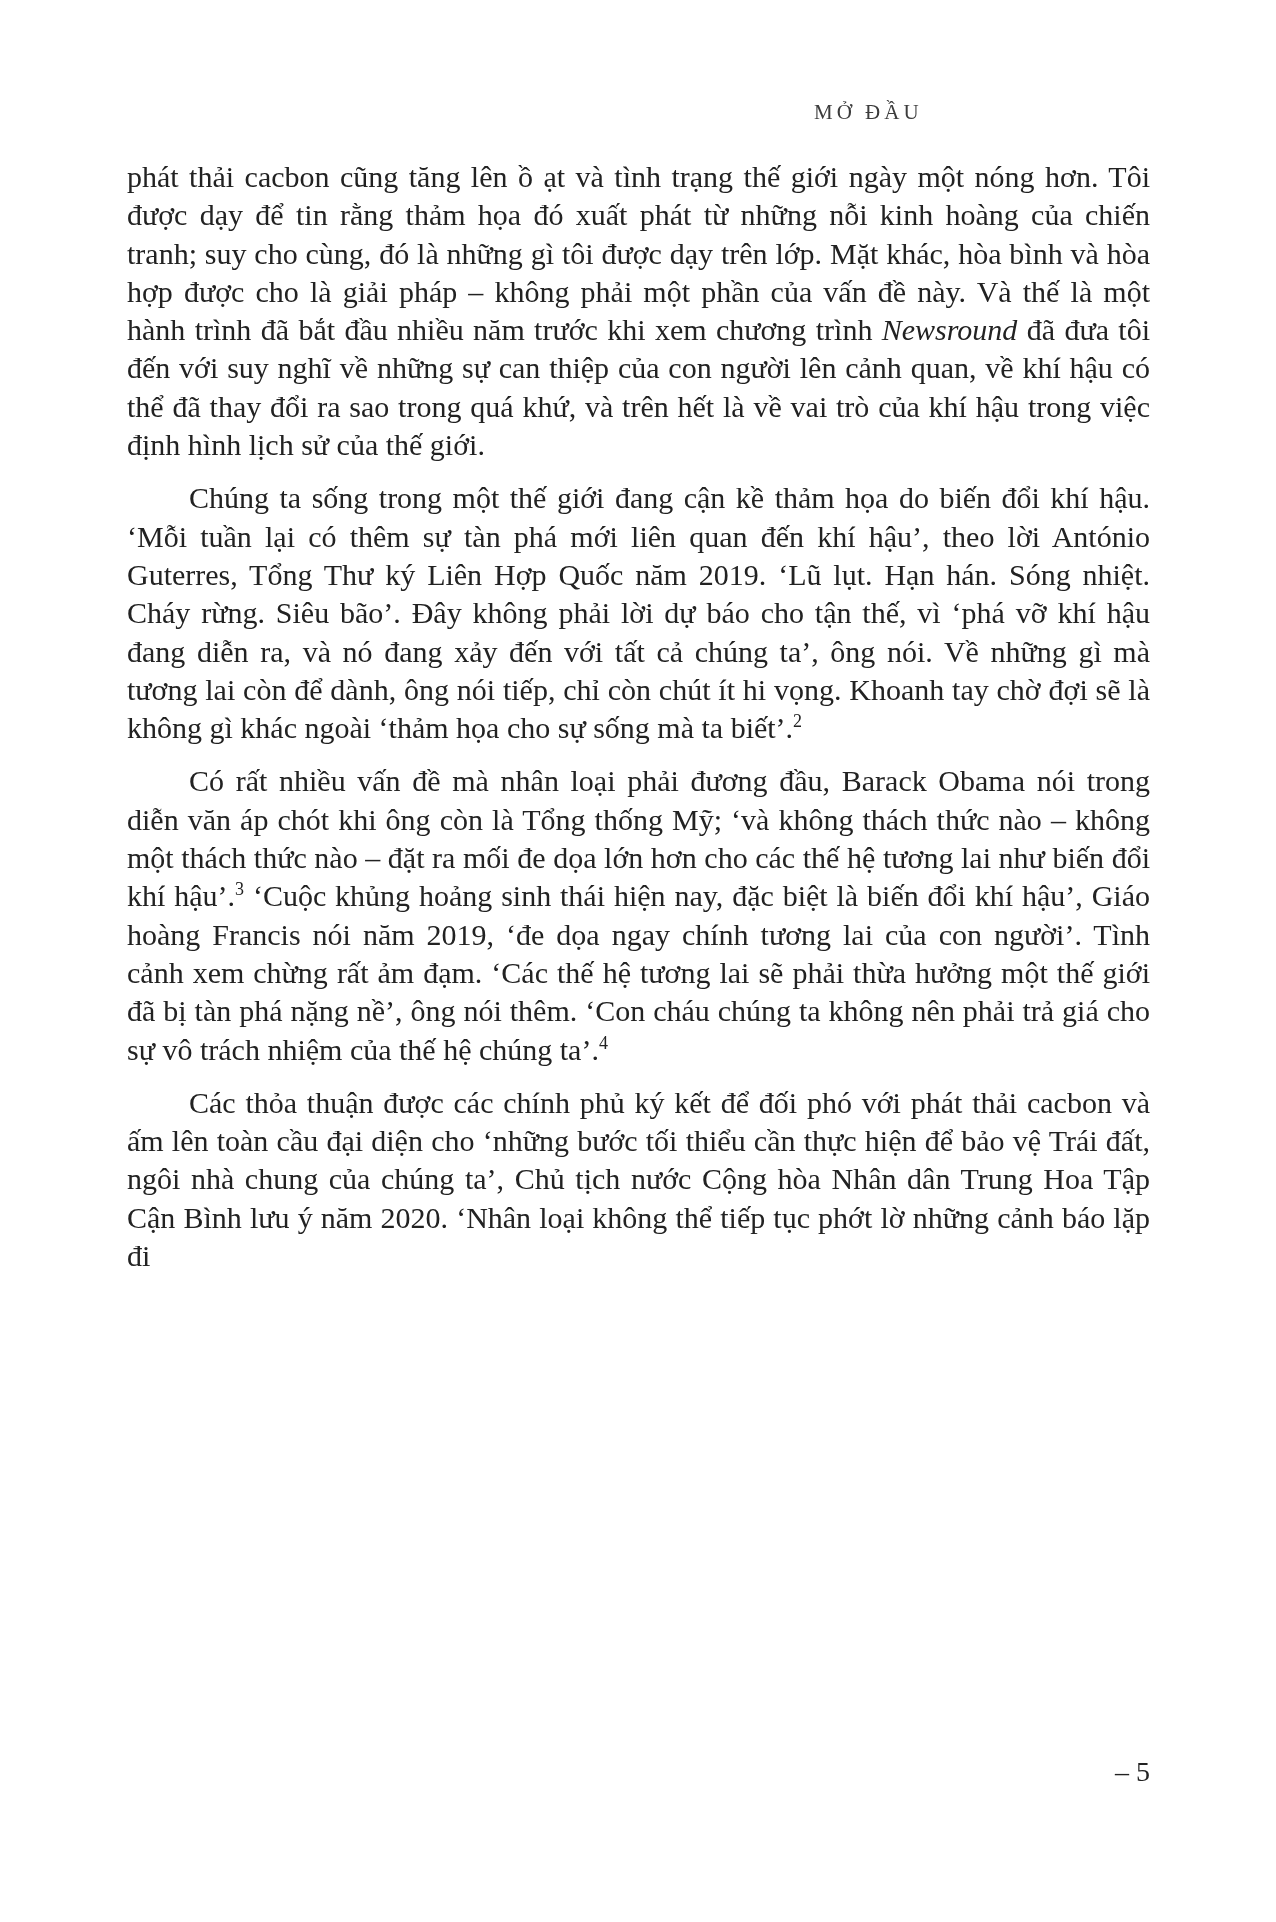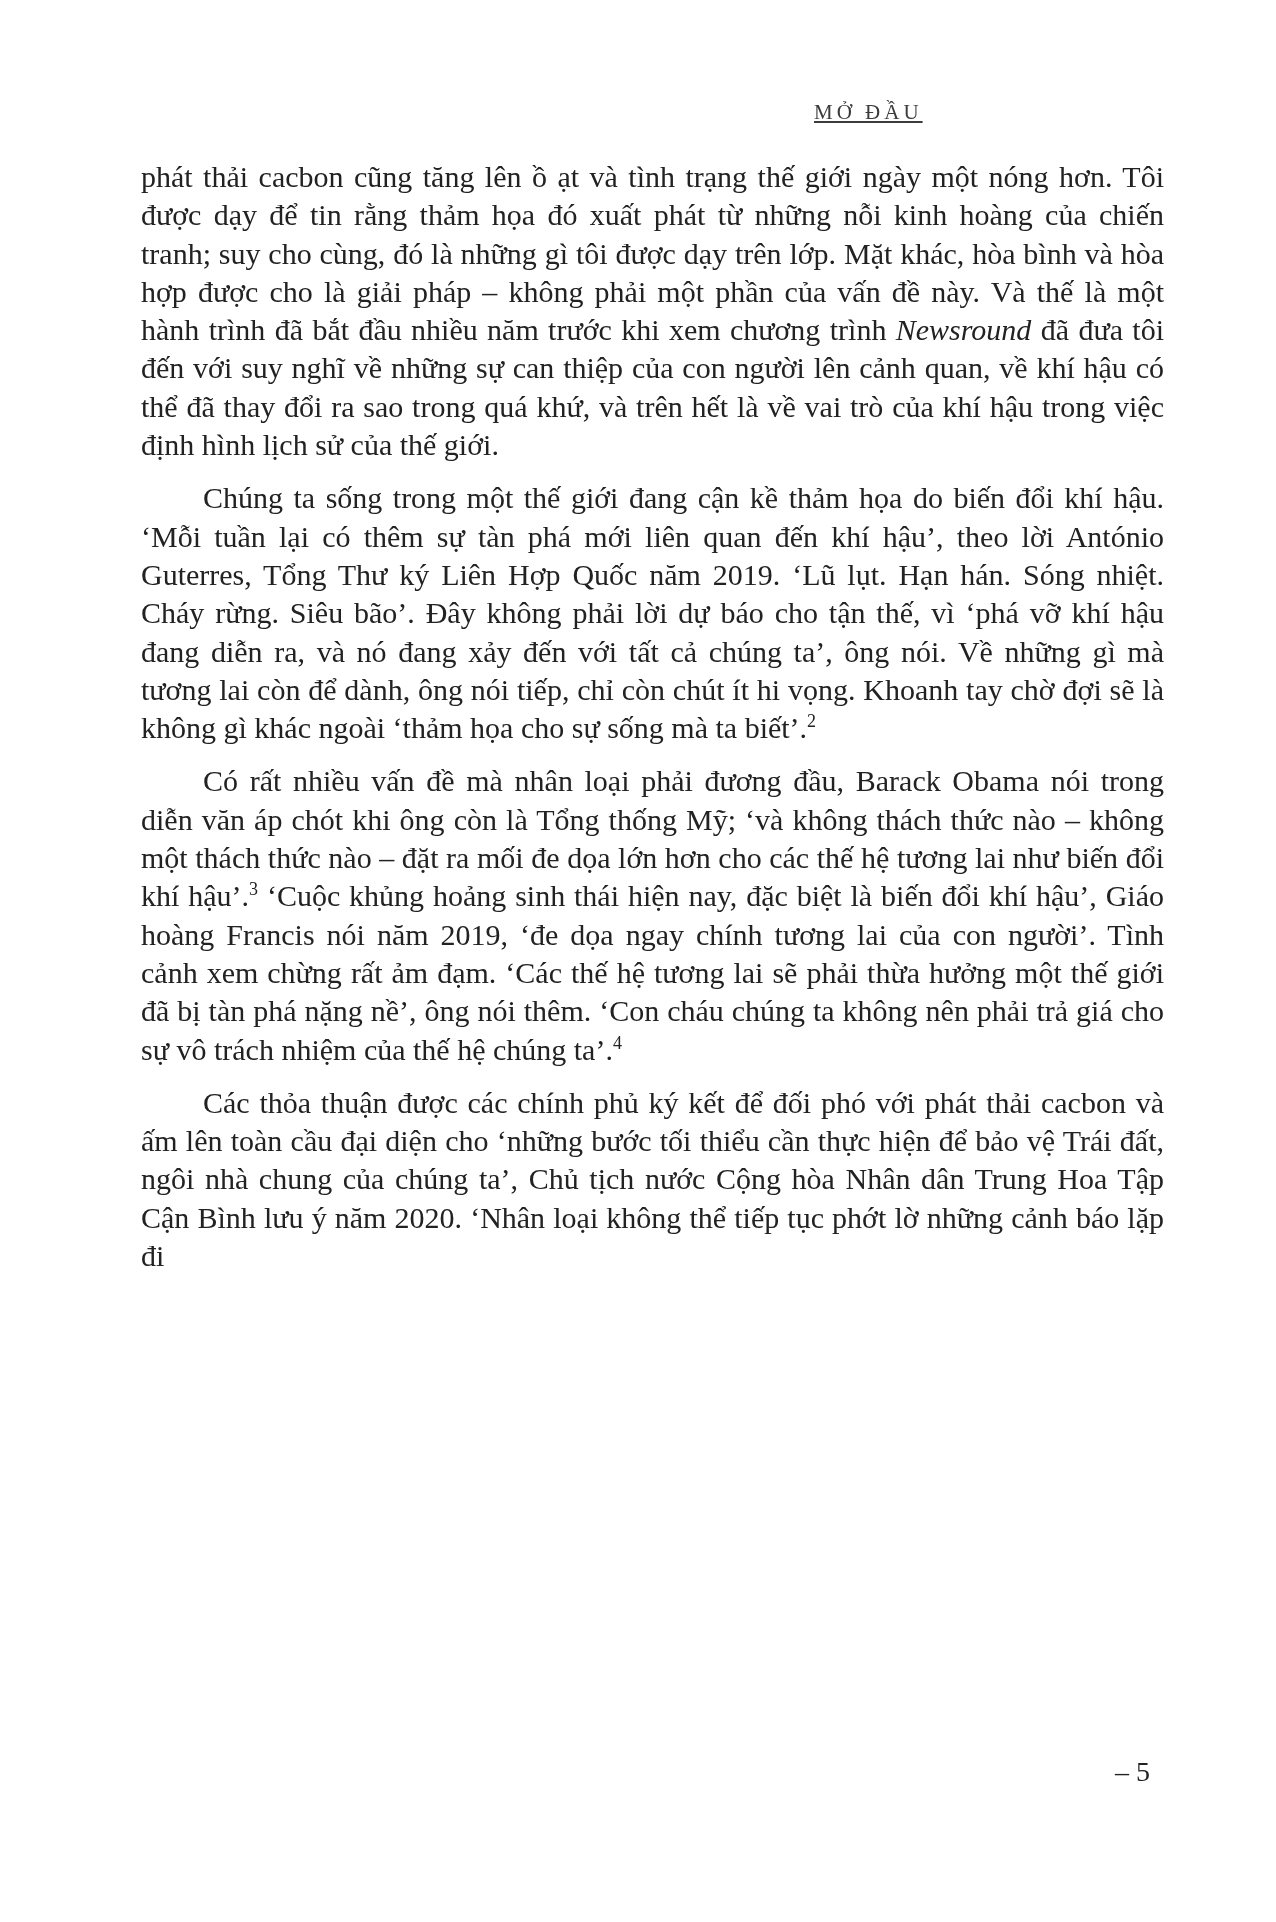--- a/index.html
+++ b/index.html
@@ -24,26 +24,25 @@
     inset: 0;
   }
   .running-header {
     position: absolute;
     top: 100px;
     left: 814px;
     font-size: 21px;
     letter-spacing: 4px;
     color: var(--header);
     white-space: nowrap;
-    text-decoration: underline;
   }
   .text-block {
     position: absolute;
     top: 158px;
-    left: 141px;
+    left: 127px;
     width: 1023px;
     font-size: 30px;
     line-height: 38.3px;
     color: var(--text);
     text-align: justify;
     text-justify: inter-word;
   }
   .para {
     margin: 0;
   }

